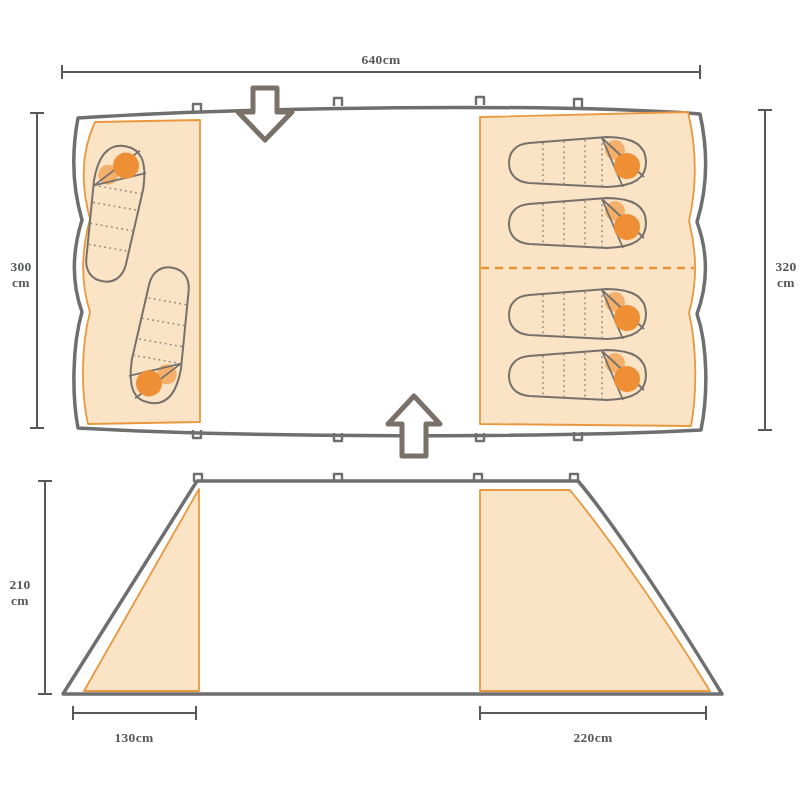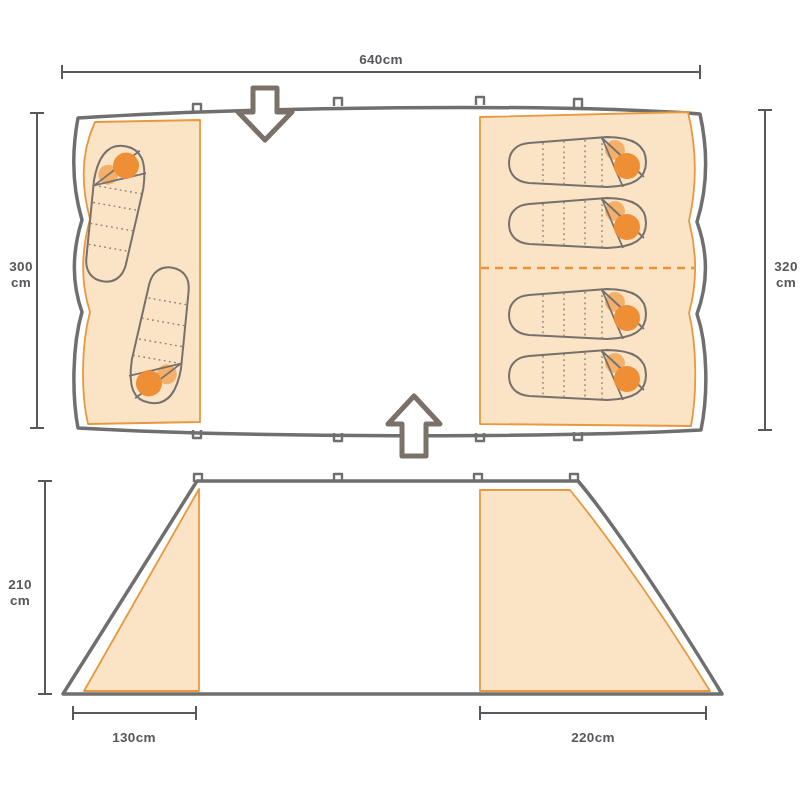--- a/index.html
+++ b/index.html
@@ -1,16 +1,16 @@
 <!DOCTYPE html>
 <html><head>
 <meta charset="utf-8">
 <style>
   html,body{margin:0;padding:0;background:#ffffff;}
-  .stage{width:636px;height:800px;position:relative;font-family:Liberation Sans, sans-serif;}
+  .stage{width:636px;height:800px;position:relative;font-family:Liberation Serif, serif;}
   svg{display:block;}
   .dim-line{stroke:#57585C;stroke-width:2;fill:none;}
   .dim-label{fill:#57585C;font-size:13.5px;font-weight:bold;letter-spacing:.3px;}
   .tent-outline{fill:#ffffff;stroke:#6F6F6F;stroke-width:3.5;stroke-linejoin:round;}
   .pole-tab{fill:none;stroke:#6F6F6F;stroke-width:2.4;stroke-linejoin:round;}
   .fabric{fill:#FBE3C5;stroke:#E8993F;stroke-width:1.8;stroke-linejoin:round;}
   .divider{stroke:#E8943A;stroke-width:2.5;stroke-dasharray:8 6;fill:none;}
   .door-arrow{fill:#ffffff;stroke:#7A7169;stroke-width:5;stroke-linejoin:round;}
   .bag-body{fill:#FBE3C5;stroke:#77716B;stroke-width:2;stroke-linejoin:round;}
   .bag-quilt{fill:none;stroke:#8A8177;stroke-width:1.4;stroke-dasharray:1.8 3.4;}

